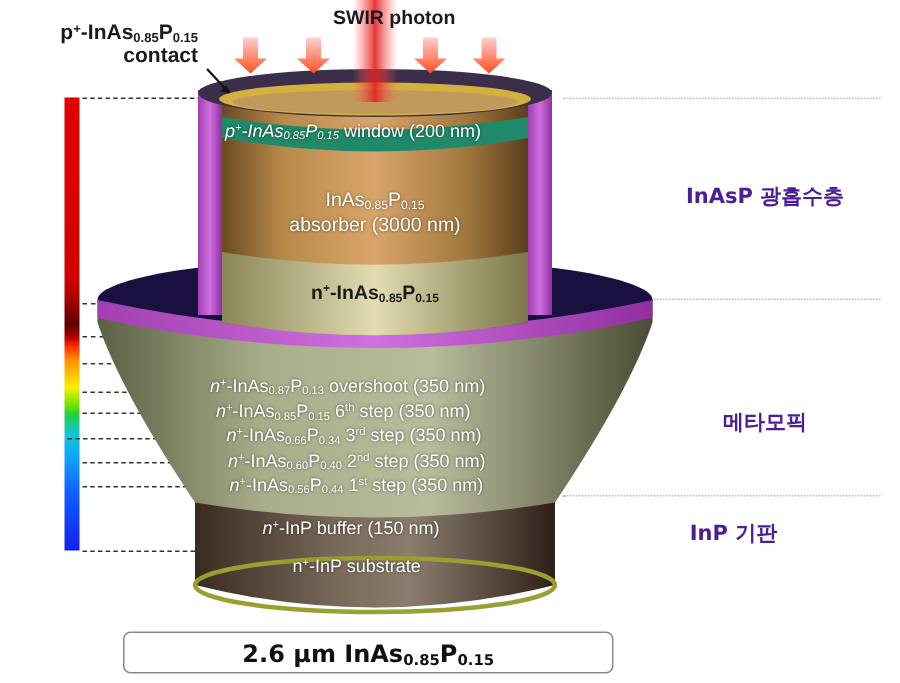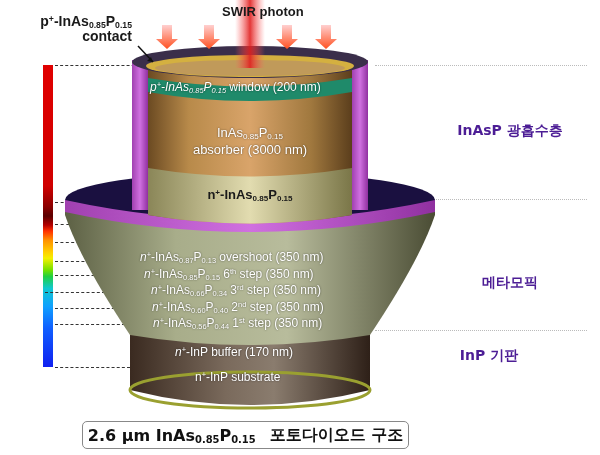--- a/index.html
+++ b/index.html
@@ -136,29 +136,28 @@
 
 <div class="abs" style="left:140px;top:232px;width:240px;font-size:12px;line-height:16.5px;margin-top:17px;">
   <div class="lbl-white" style="padding-left:0px;"><i>n</i><sup>+</sup><span>-InAs</span><sub>0.87</sub><span>P</span><sub>0.13</sub><span> overshoot (350 nm)</span></div>
   <div class="lbl-white" style="padding-left:4px;"><i>n</i><sup>+</sup><span>-InAs</span><sub>0.85</sub><span>P</span><sub>0.15</sub><span> 6</span><sup>th</sup><span> step (350 nm)</span></div>
   <div class="lbl-white" style="padding-left:11px;"><i>n</i><sup>+</sup><span>-InAs</span><sub>0.66</sub><span>P</span><sub>0.34</sub><span> 3</span><sup>rd</sup><span> step (350 nm)</span></div>
   <div class="lbl-white" style="padding-left:12px;"><i>n</i><sup>+</sup><span>-InAs</span><sub>0.60</sub><span>P</span><sub>0.40</sub><span> 2</span><sup>nd</sup><span> step (350 nm)</span></div>
   <div class="lbl-white" style="padding-left:13px;"><i>n</i><sup>+</sup><span>-InAs</span><sub>0.56</sub><span>P</span><sub>0.44</sub><span> 1</span><sup>st</sup><span> step (350 nm)</span></div>
 </div>
 
 <div class="abs lbl-white" style="left:175px;top:345px;font-size:12px;">
-  <i>n</i><sup>+</sup><span>-InP buffer (170 nm)</span>
+  <i>n</i><sup>+</sup><span>-InP buffer (150 nm)</span>
 </div>
 
 <div class="abs lbl-white" style="left:195px;top:370px;font-size:12px;">
   <span>n</span><sup>+</sup><span>-InP substrate</span>
 </div>
 
 <div class="abs right-lbl" style="left:420px;top:122px;width:180px;">InAsP 광흡수층</div>
 <div class="abs right-lbl" style="left:420px;top:247px;width:180px;line-height:20px;margin-top:25px;">
   <span>메타모픽</span><br>
 </div>
 <div class="abs right-lbl" style="left:399px;top:347px;width:180px;">InP 기판</div>
 
 <div class="abs caption">
   <span><span>2.6 µm InAs</span><sub>0.85</sub><span>P</span><sub>0.15</sub></span>
-  <span>포토다이오드 구조</span>
 </div>
 
 </body></html>

